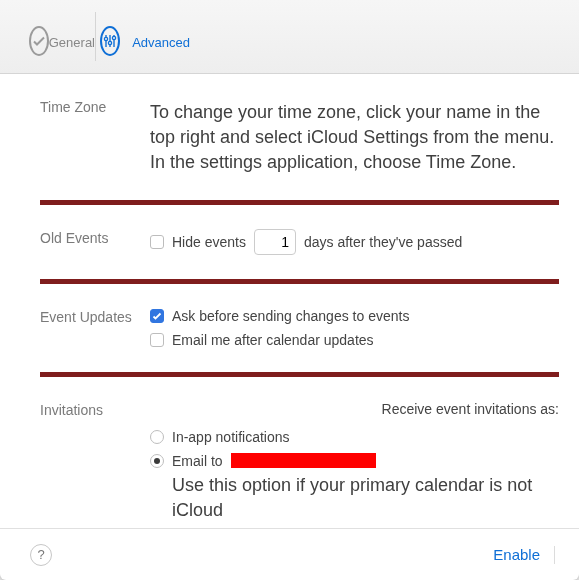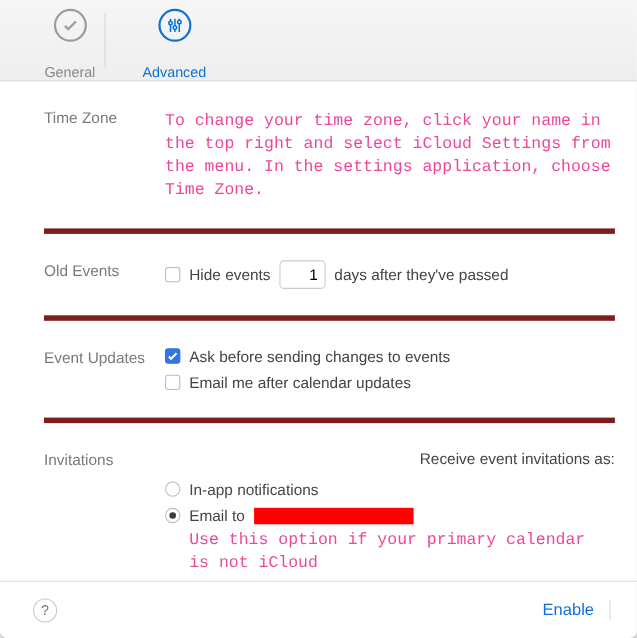--- a/index.html
+++ b/index.html
@@ -22,23 +22,23 @@
   .tabbar {
     height: 74px;
     background: linear-gradient(#f6f6f6,#eeeeee);
     border-bottom: 1px solid #d5d5d5;
     display: flex;
     align-items: stretch;
   }
   .tab {
     width: 95px;
     display: flex;
-    flex-direction: column;
+    flex-direction: row;
     align-items: center;
-    justify-content: space-between;
+    justify-content: flex-end;
     cursor: default;
     padding-top: 8px;
     padding-left: 32px;
   }
   .tab + .tab { position: relative; gap: 12px; }
   .tab + .tab::before {
     content: "";
     position: absolute; left:0; top:12px; bottom:12px;
     width:1px; background: #d5d5d5;
   }
@@ -68,25 +68,24 @@
     width: 110px;
     color: #7a7a7a;
     font-size: 14px;
     padding-top: 1px;
     padding-right: 8px;
   }
   .row-body { flex:1; }
   .line { display:flex; align-items:center; gap:8px; margin-bottom:8px; font-size:14px; color:#444;}
   .line:last-child { margin-bottom:0; }
   .help {
-    font-size: 15px;
-    color: #ec4899;
+    font-size: 18px;
+    color: #404040;
     line-height: 1.4;
     margin-top: 2px;
-    font-family: Liberation Mono, monospace;
   }
   .indent-help { margin-left: 22px; }
   input.num {
     width: 42px; height: 26px;
     border: 1px solid #ccc; border-radius:4px;
     text-align: right; padding:0 6px;
     font-size:14px;
   }
   .checkbox {
     width:14px; height:14px; border:1px solid #bdbdbd; border-radius:3px;

